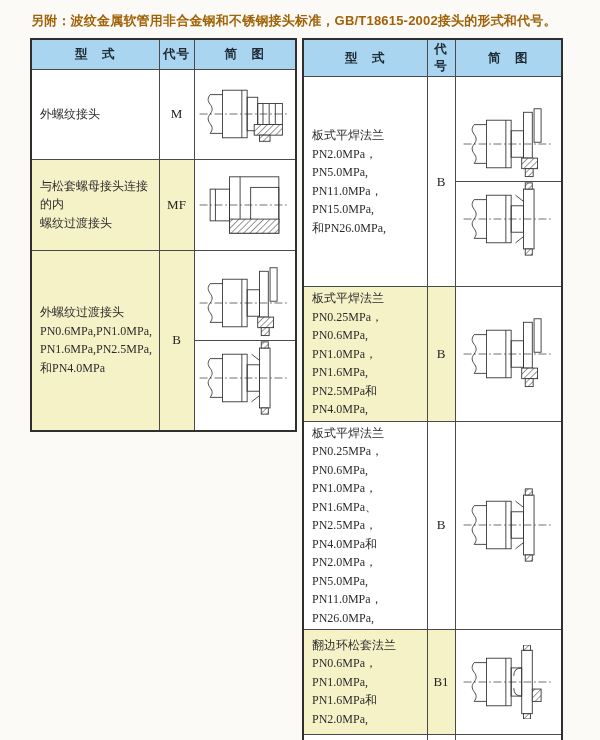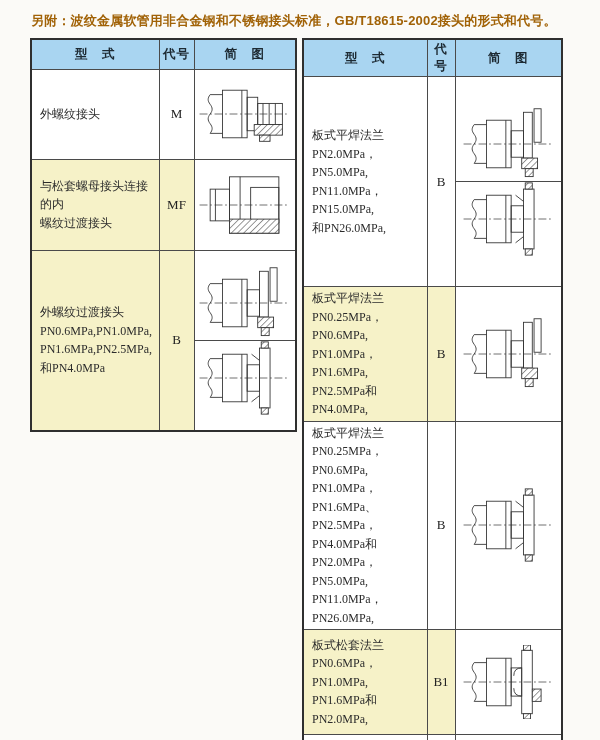--- a/index.html
+++ b/index.html
@@ -286,21 +286,21 @@
                 <path d="M72 22 l-9 -7 M72 62 l-9 7" fill="none"></path>
                 <rect x="74" y="1" width="8" height="7" fill="url(#h)"></rect>
                 <rect x="74" y="76" width="8" height="7" fill="url(#h)"></rect>
               </g>
             </svg>
           </div>
     </td>
   </tr>
   <tr style="height:105px">
     <td class="type hl">
-      <span class="ln">板式松套法兰</span>
+      <span class="ln">翻边环松套法兰</span>
       <span class="ln">PN0.6MPa，PN1.0MPa,</span>
       <span class="ln">PN1.6MPa和PN2.0MPa,</span>
     </td>
     <td class="code hl">B1</td>
     <td class="fig">
       <div class="figbox">
             <svg viewBox="0 0 110 84" width="97" height="74">
               <g fill="none" stroke="#333333" stroke-width="1">
                 <line x1="4" y1="42" x2="106" y2="42" stroke-dasharray="9 3 2 3" stroke-width="0.8"></line>
                 <path d="M16 20 c-3 4 -3 7 0 11 c3 4 3 7 0 11 c-3 4 -3 7 0 11 c3 4 3 7 0 11" fill="none"></path>

